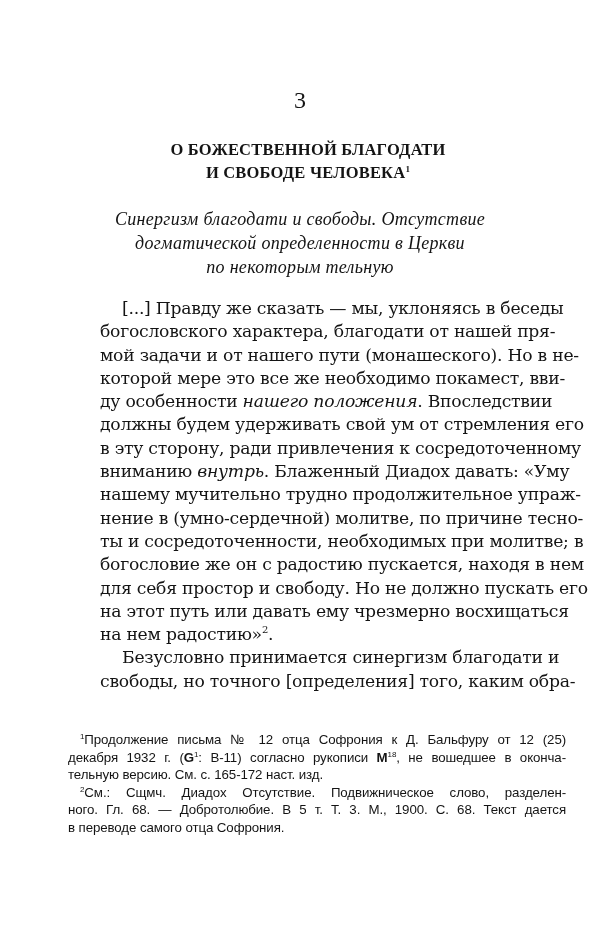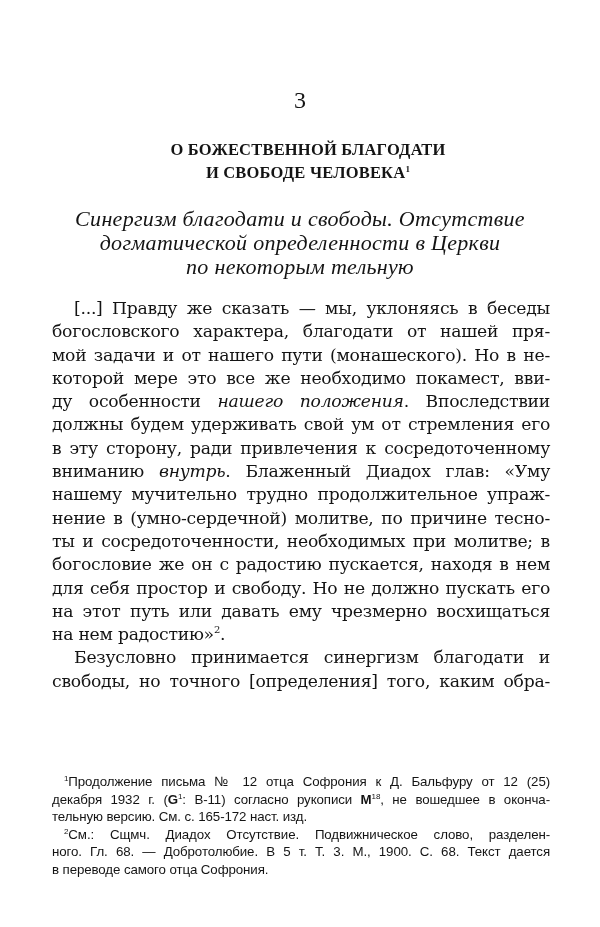--- a/index.html
+++ b/index.html
@@ -47,64 +47,64 @@
       vertical-align: 6px;
       line-height: 0;
     }
     .subtitle {
       position: absolute;
       top: 207px;
       left: 0;
       width: 600px;
       text-align: center;
       font-style: italic;
-      font-size: 22px;
+      font-size: 18px;
       line-height: 24px;
       letter-spacing: 0.3px;
     }
     .body-text {
       position: absolute;
       top: 297px;
       left: 52px;
       width: 498px;
       font-family: "DejaVu Serif", "Liberation Serif", serif;
       font-size: 17.2px;
       line-height: 23.3px;
       letter-spacing: -0.25px;
     }
     .line {
       display: block;
       white-space: nowrap;
       text-align: justify;
       text-align-last: justify;
       height: 23.3px;
+      margin-left: 48px;
     }
     .line.last {
       text-align-last: left;
     }
     .line.indent {
       padding-left: 22px;
     }
     .body-text em {
     }
     .body-text sup {
       font-size: 10px;
       vertical-align: 7px;
       line-height: 0;
     }
     .footnotes {
       position: absolute;
       top: 731px;
-      left: 52px;
+      left: 68px;
       width: 498px;
       font-family: "Liberation Sans", "DejaVu Sans", sans-serif;
       font-size: 13.3px;
       line-height: 17.6px;
       letter-spacing: -0.1px;
-      margin-top: 42px;
     }
     .fline {
       display: block;
       white-space: nowrap;
       text-align: justify;
       text-align-last: justify;
       height: 17.6px;
     }
     .fline.last {
       text-align-last: left;
@@ -140,21 +140,21 @@
   </div>
 
   <div class="body-text">
     <span class="line indent"><span>[...] Правду же сказать — мы, уклоняясь в беседы</span></span>
     <span class="line"><span>богословского характера, благодати от нашей пря-</span></span>
     <span class="line"><span>мой задачи и от нашего пути (монашеского). Но в не-</span></span>
     <span class="line"><span>которой мере это все же необходимо покамест, вви-</span></span>
     <span class="line"><span>ду особенности </span><em>нашего положения</em><span>. Впоследствии</span></span>
     <span class="line"><span>должны будем удерживать свой ум от стремления его</span></span>
     <span class="line"><span>в эту сторону, ради привлечения к сосредоточенному</span></span>
-    <span class="line"><span>вниманию </span><em>внутрь</em><span>. Блаженный Диадох глав: «Уму</span></span>
+    <span class="line"><span>вниманию </span><em>внутрь</em><span>. Блаженный Диадох давать: «Уму</span></span>
     <span class="line"><span>нашему мучительно трудно продолжительное упраж-</span></span>
     <span class="line"><span>нение в (умно-сердечной) молитве, по причине тесно-</span></span>
     <span class="line"><span>ты и сосредоточенности, необходимых при молитве; в</span></span>
     <span class="line"><span>богословие же он с радостию пускается, находя в нем</span></span>
     <span class="line"><span>для себя простор и свободу. Но не должно пускать его</span></span>
     <span class="line"><span>на этот путь или давать ему чрезмерно восхищаться</span></span>
     <span class="line last"><span>на нем радостию»</span><sup>2</sup><span>.</span></span>
     <span class="line indent"><span>Безусловно принимается синергизм благодати и</span></span>
     <span class="line"><span>свободы, но точного [определения] того, каким обра-</span></span>
   </div>

